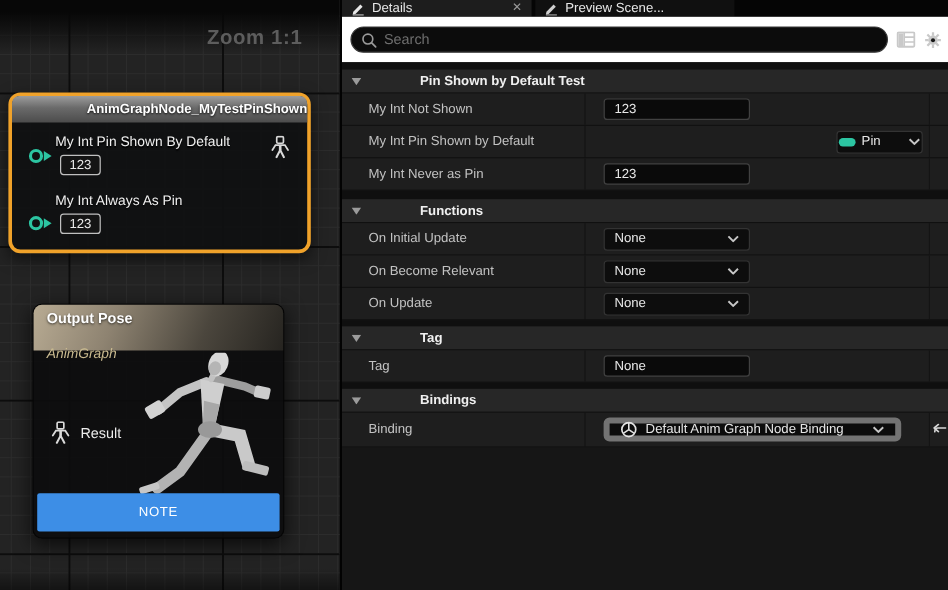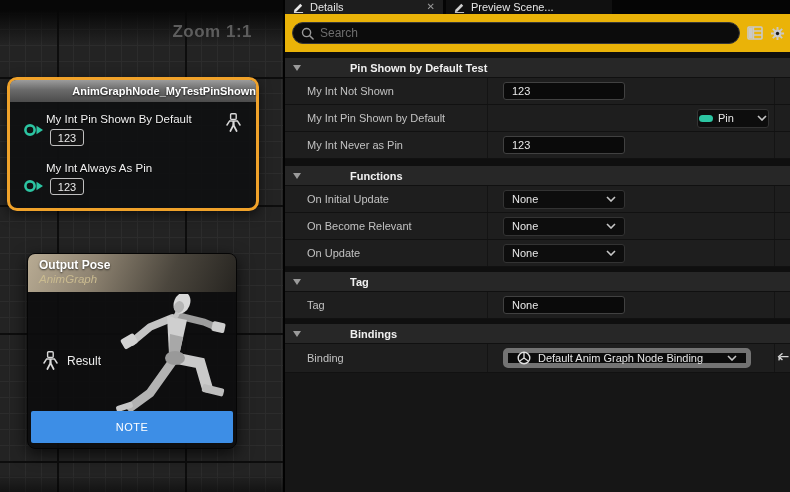--- a/index.html
+++ b/index.html
@@ -61,40 +61,40 @@
   .node-output {
     position:absolute; left:27px; top:253px; width:210px; height:196px; z-index:2;
     background:rgba(13,13,14,.93); border-radius:8px;
     box-shadow:0 5px 16px rgba(0,0,0,.7); border:1px solid #050505;
   }
   .node-output .hdr {
     height:38px; border-radius:7px 7px 0 0; padding:4px 0 0 11px;
     background:linear-gradient(112deg,#b8ab93 0%,#8e8371 32%,#4b463d 68%,#262420 100%);
   }
   .node-output .hdr .t1 { font-size:12px; font-weight:bold; color:#fff; text-shadow:0 1px 2px rgba(0,0,0,.7); }
-  .node-output .hdr .t2 { font-size:11.5px; font-style:italic; color:#cabb90; margin-top:1px; }
+  .node-output .hdr .t2 { font-size:11.5px; font-style:italic; color:#cabb90; margin-top:17px; }
   .result-row { position:absolute; left:14px; top:97px; display:flex; align-items:center; gap:8px; }
   .result-row .lbl { font-size:12px; color:#ececec; }
   .note-bar {
     position:absolute; left:3px; right:3px; bottom:5px; height:32px; border-radius:2px;
     display:flex; align-items:center; justify-content:center;
     font-size:11px; font-weight:normal; color:#fff; letter-spacing:.5px;
   }
   .mannequin { position:absolute; right:4px; top:40px; }
 
   
   .details { flex:1; height:492px; background:#171717; border-left:2px solid #020202; display:flex; flex-direction:column; }
   .tabbar { height:14px; background:#050505; display:flex; overflow:hidden; }
   .tab { display:flex; align-items:center; gap:6px; padding:0 8px; height:100%; cursor:default; }
   .tab.active { background:#1d1d1d; width:158px; }
   .tab.inactive { background:#101010; width:166px; margin-left:3px; }
   .tab .lbl { font-size:11px; color:#e6e6e6; white-space:nowrap; }
   .tab .close { margin-left:auto; font-size:10px; color:#9a9a9a; line-height:1; }
 
-  .searchrow { height:38px; display:flex; align-items:center; padding:0 5px 0 7px; background:#eab308; }
+  .searchrow { height:38px; display:flex; align-items:center; padding:0 5px 0 7px; background:#ffffff; }
   .searchbox {
     flex:1; height:22px; background:#0c0c0c; border:1px solid #383838; border-radius:12px;
     display:flex; align-items:center; padding:0 8px; gap:6px;
   }
   .searchbox input {
     flex:1; background:transparent; border:none; outline:none;
     color:#cfcfcf; font-size:12px; font-family:"Liberation Sans",sans-serif;
   }
   .searchbox input::placeholder { color:#6e6e6e; }
   .toolicon { margin-left:7px; display:flex; align-items:center; }

